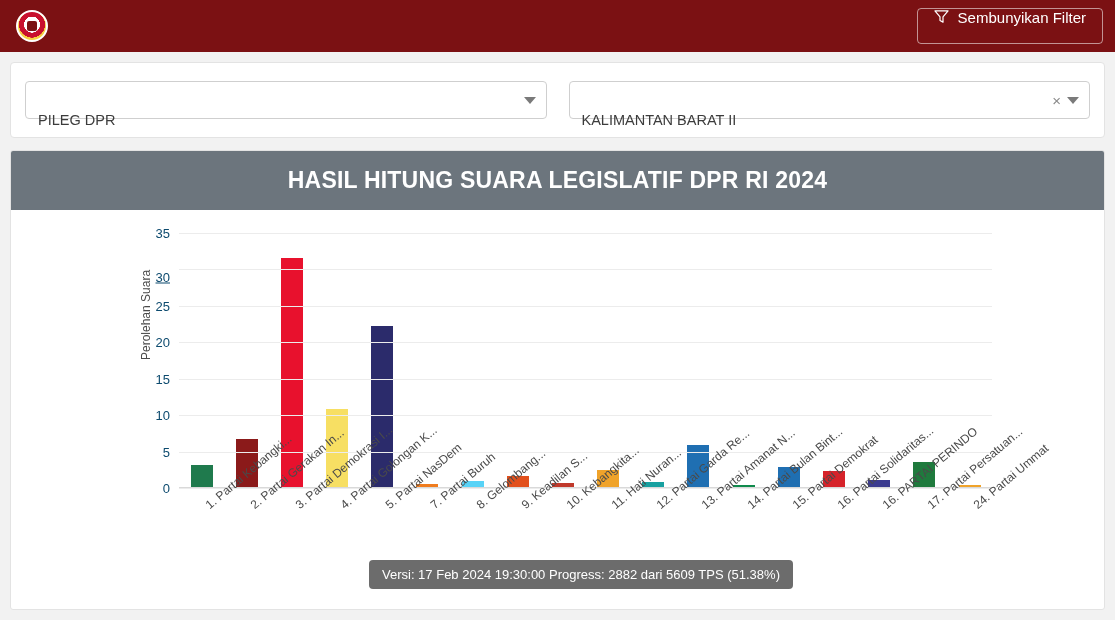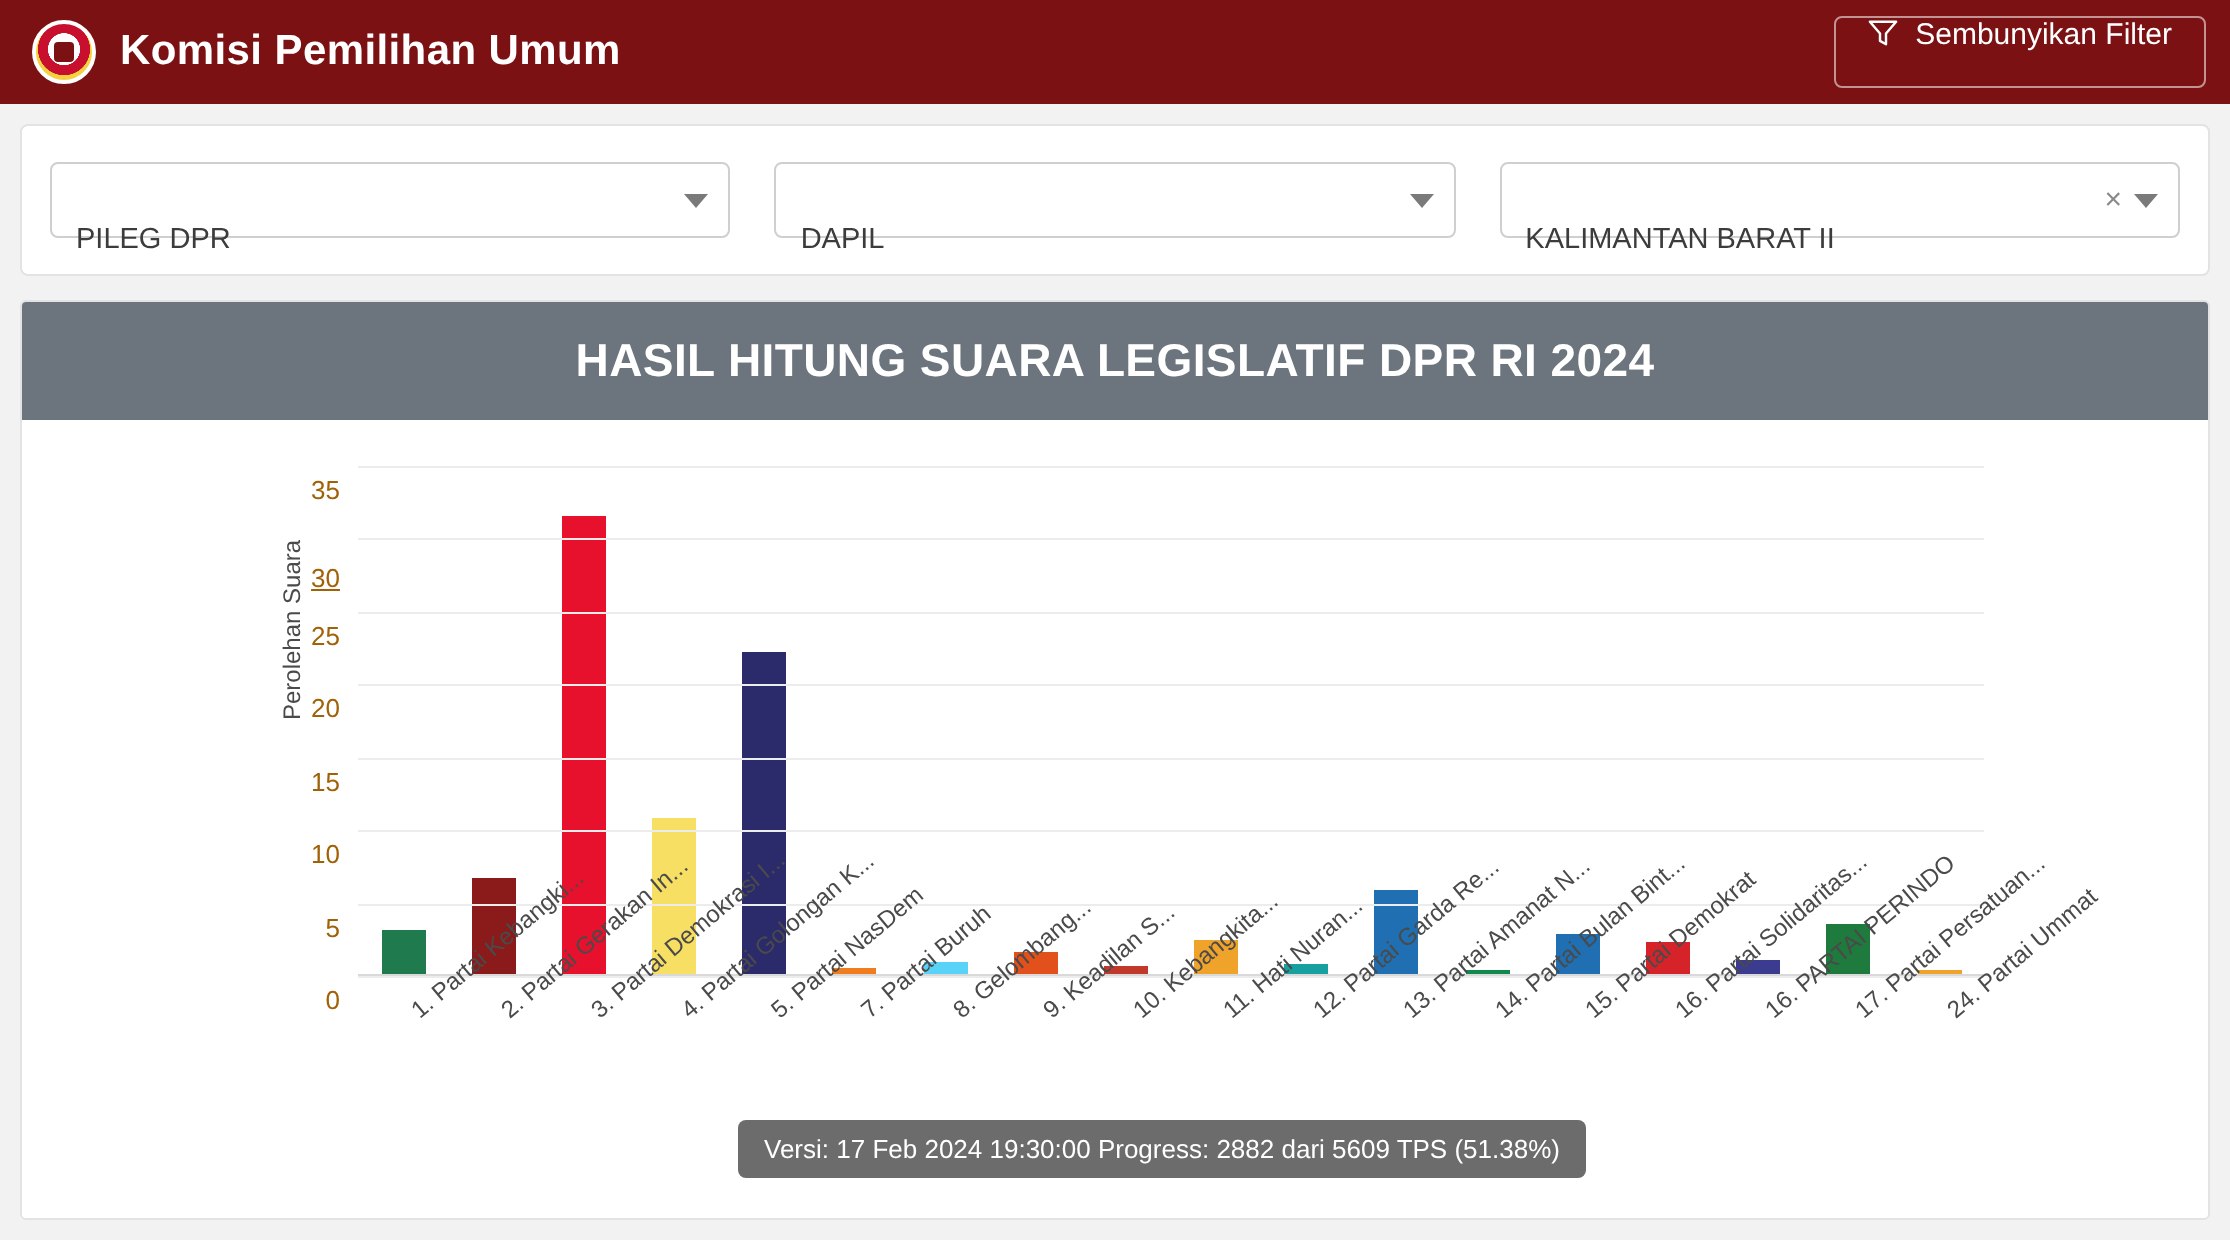--- a/index.html
+++ b/index.html
@@ -158,23 +158,22 @@
     position: absolute;
     left: 0; right: 0; bottom: 0;
     height: 1px;
     background: #d9d9d9;
   }
   .ytick {
     position: absolute;
     right: calc(100% + 9px);
     transform: translateY(-50%);
     font-size: 13px;
-    color: #a16207;
+    color: #0c4a6e;
     white-space: nowrap;
-    margin-top: 12px;
   }
   .ylabel {
     position: absolute;
     left: 128px;
     top: 150px;
     transform: rotate(-90deg);
     transform-origin: 0 0;
     font-size: 12px;
     color: #4a4a4a;
     white-space: nowrap;
@@ -230,38 +229,33 @@
     padding: 7px 13px;
     border-radius: 4px;
     white-space: nowrap;
   }
 </style>
 </head>
 <body>
 
 <div class="header">
   <div class="logo"></div>
-  <div class="app-title">Komisi Pemilihan Umum</div>
   <button class="filter-toggle">
     <span>
       <svg width="15" height="15" viewBox="0 0 16 16" aria-hidden="true">
         <path d="M1 2h14l-5.4 6.3V14l-3.2-1.8V8.3z" fill="none" stroke="#ffffff" stroke-width="1.3" stroke-linejoin="round"></path>
       </svg>
     </span>
     <span>Sembunyikan Filter</span>
   </button>
 </div>
 
 <div class="filter-bar">
   <div class="select">
     <span class="val">PILEG DPR</span>
-    <span class="caret"></span>
-  </div>
-  <div class="select">
-    <span class="val">DAPIL</span>
     <span class="caret"></span>
   </div>
   <div class="select">
     <span class="val">KALIMANTAN BARAT II</span>
     <span class="clear-x">×</span>
     <span class="caret"></span>
   </div>
 </div>
 
 <div class="card">

